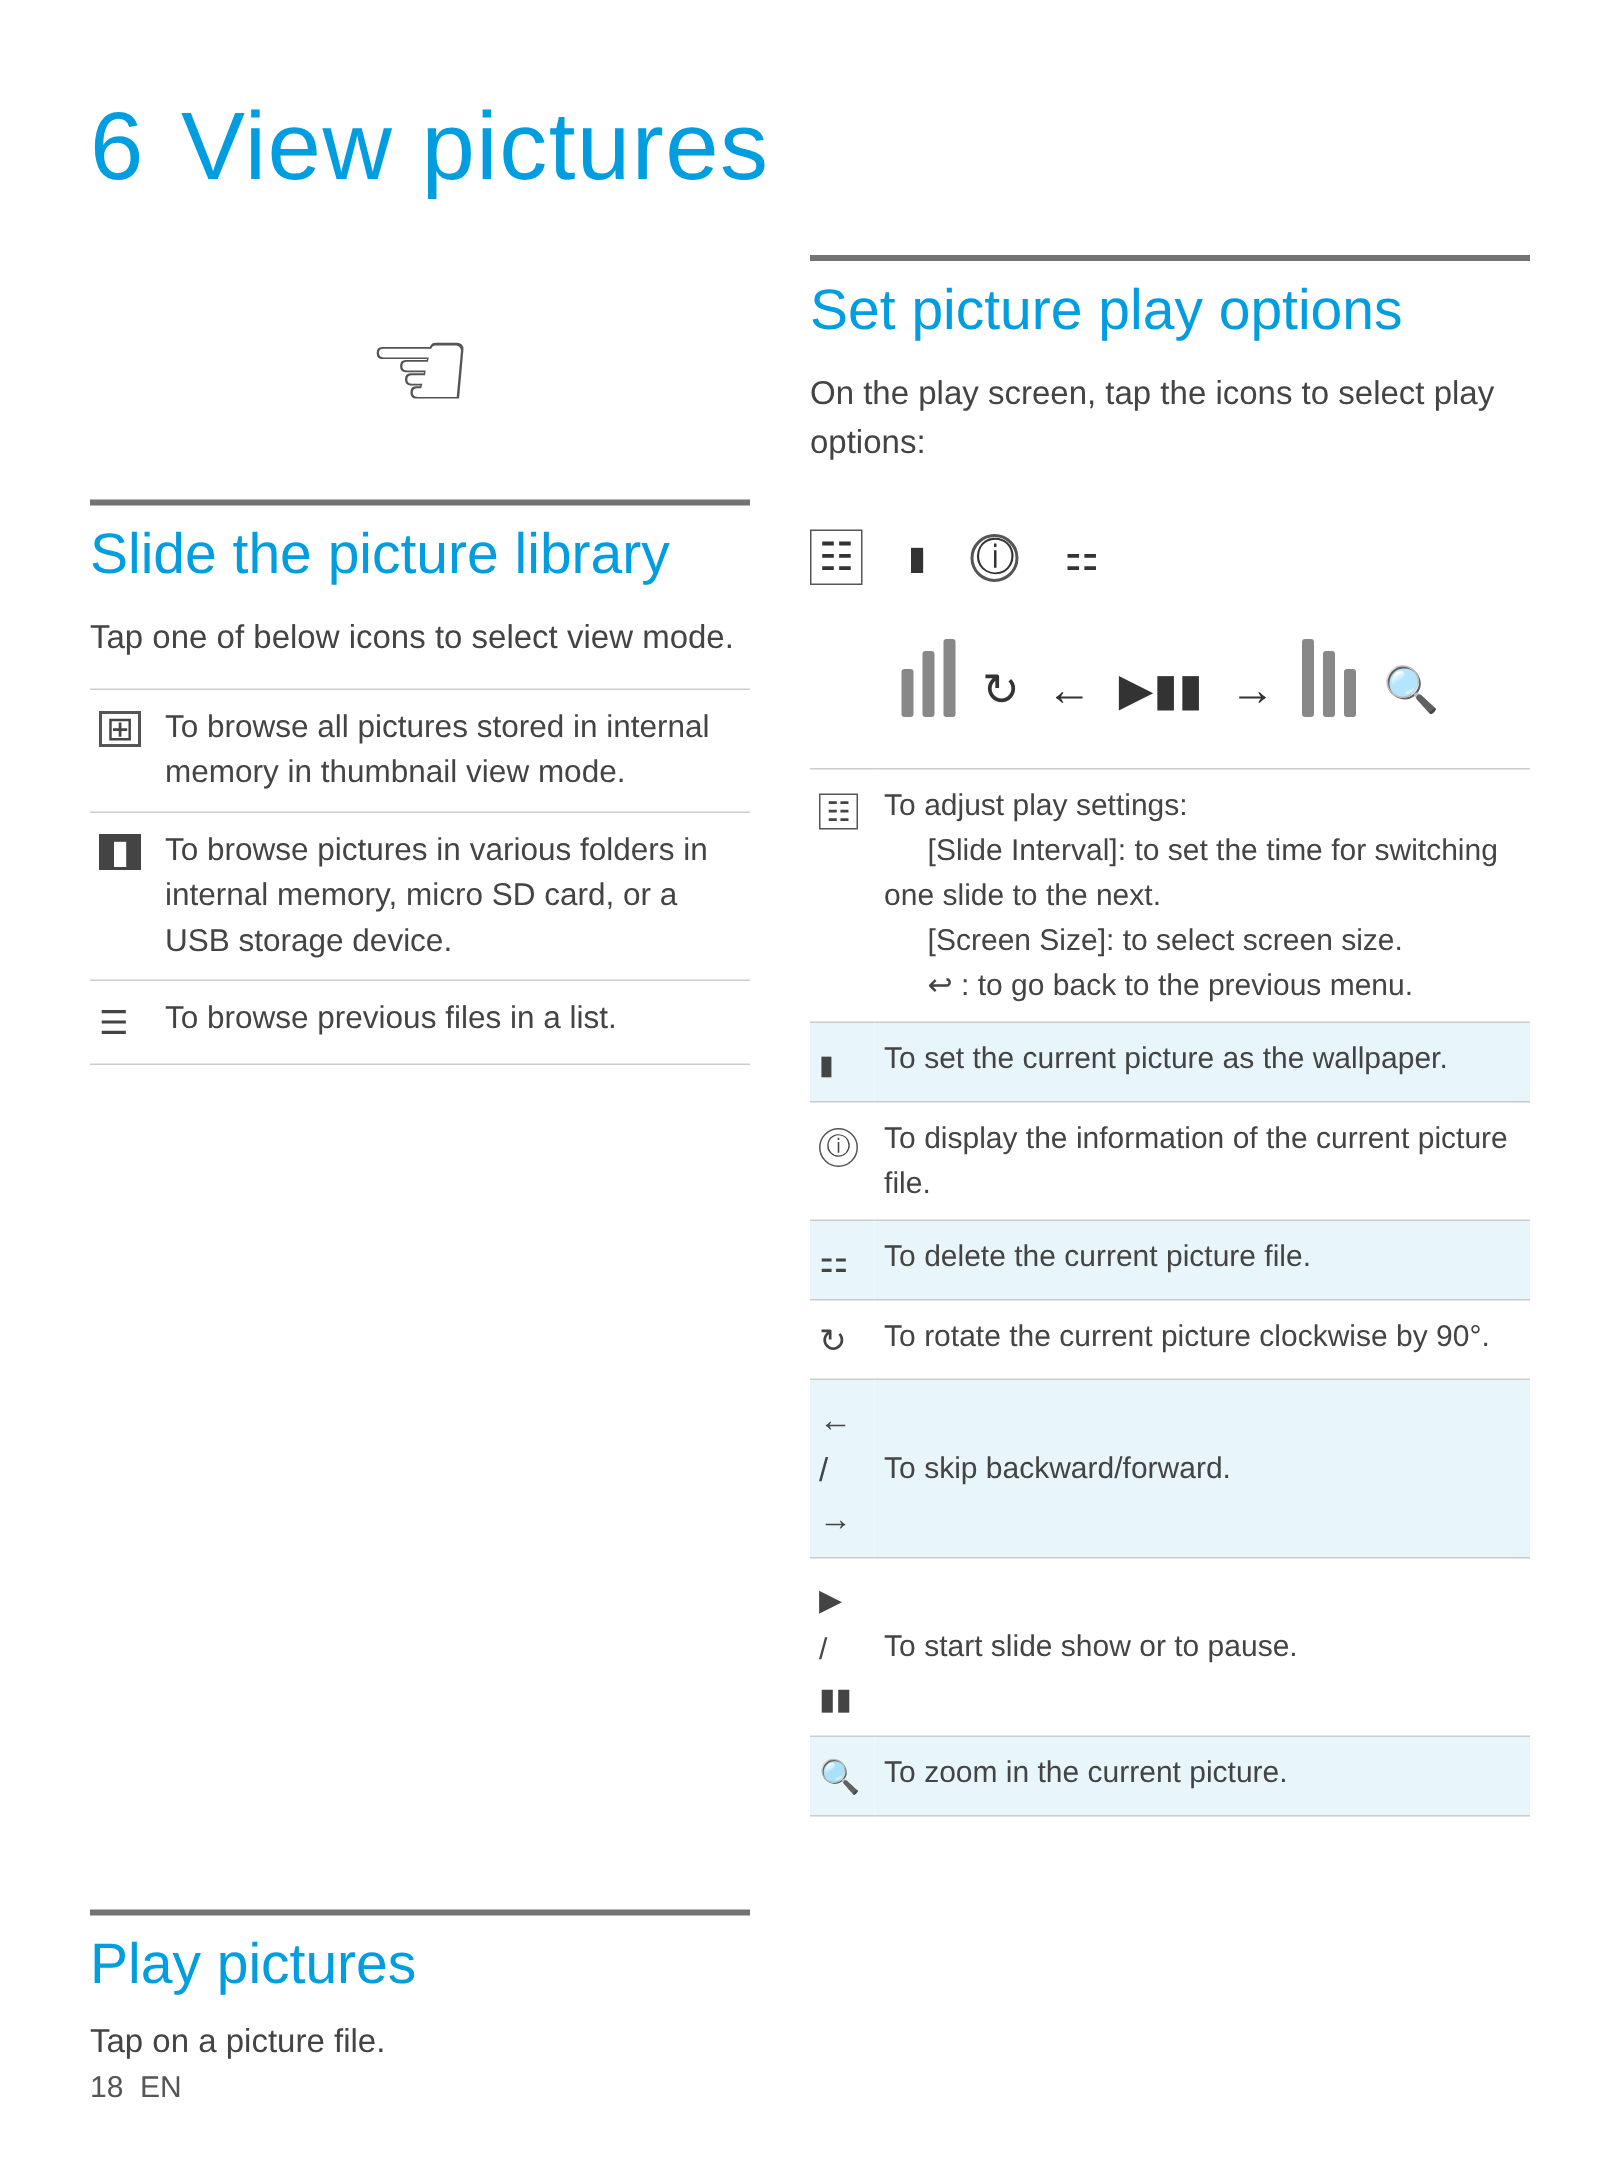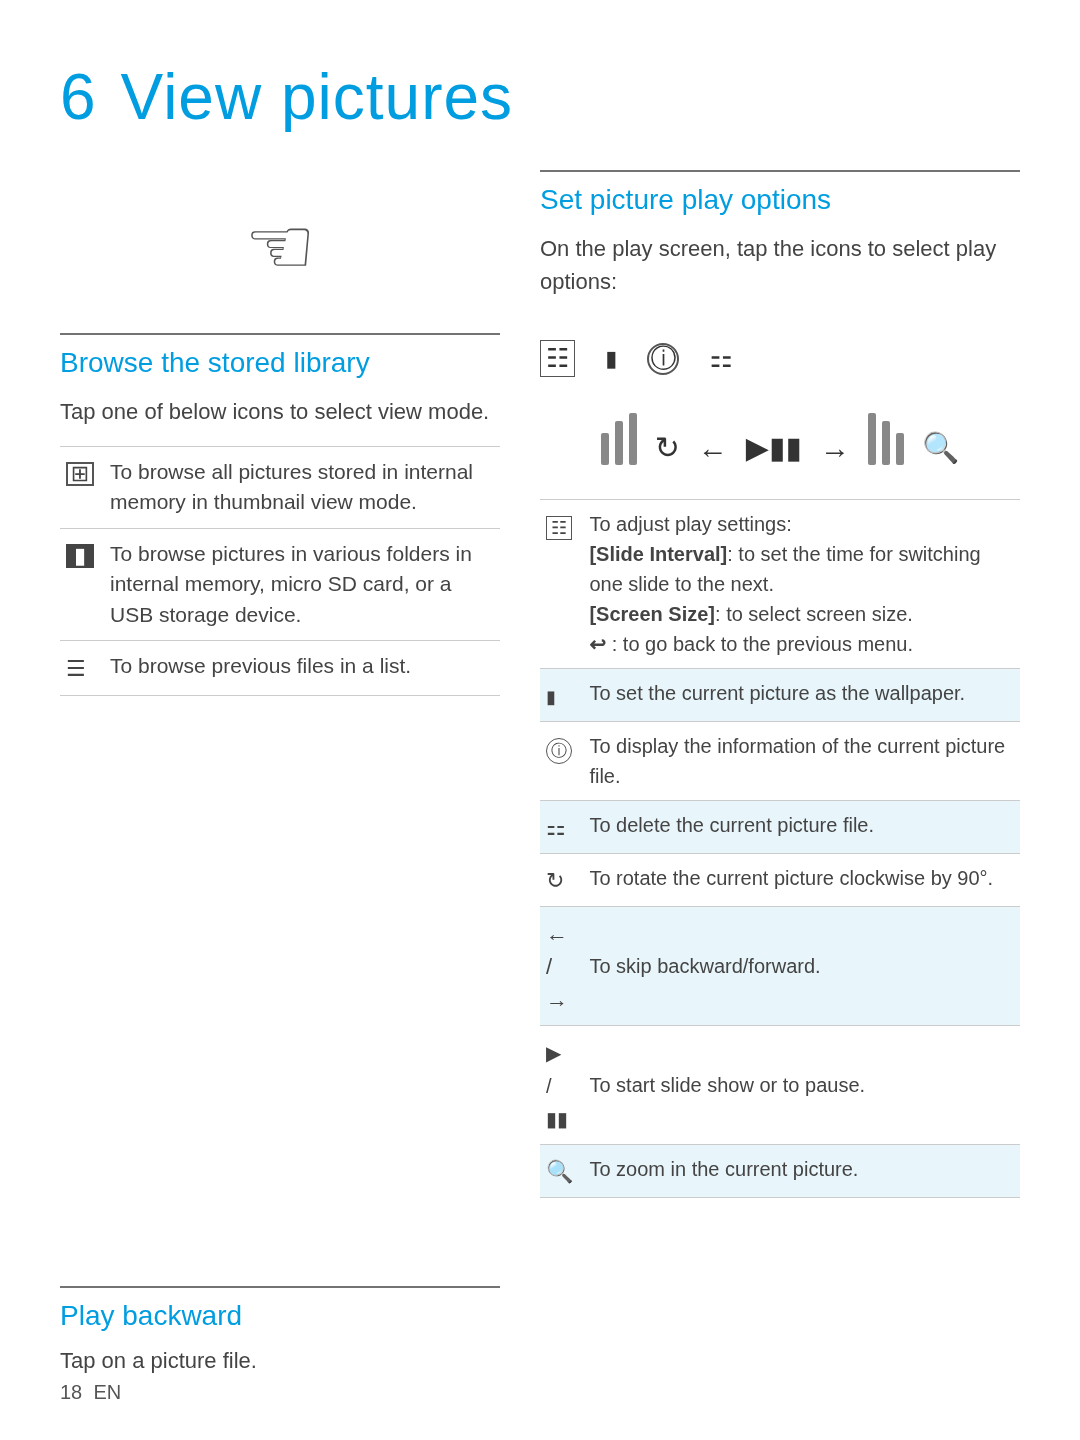--- a/index.html
+++ b/index.html
@@ -66,24 +66,24 @@
       align-items: center;
       padding: 30px 0 40px 0;
     }
     .hand-icon {
       font-size: 80px;
       color: #555;
     }
 
     
     .section-heading {
-      font-size: 28px;
+      font-size: 38px;
       font-weight: 300;
       color: #009de0;
-      border-top: 2px solid #737373;
+      border-top: 4px solid #737373;
       padding-top: 12px;
       margin-bottom: 16px;
     }
 
     .section-sub {
       font-size: 22px;
       color: #444;
       margin-bottom: 18px;
       line-height: 1.5;
     }
@@ -183,21 +183,22 @@
       color: #444;
       line-height: 1.5;
     }
     .options-table td.opt-icon {
       width: 40px;
       padding-right: 10px;
       padding-top: 10px;
       font-size: 22px;
     }
     .bold-bracket {
-      font-weight: bold;
+      font-weight: normal;
+      margin-left: 29px;
     }
     .highlight-row td {
       background: #e8f5fb;
     }
 
     
     .page-footer {
       position: absolute;
       bottom: 36px;
       left: 60px;
@@ -216,21 +217,21 @@
 
 
   <div class="two-col">
 
     <div class="col-left">
 
       <div class="hand-area">
         <span class="hand-icon">☜</span>
       </div>
 
-      <h2 class="section-heading">Browse the stored library</h2>
+      <h2 class="section-heading">Slide the picture library</h2>
       <p class="section-sub">Tap one of below icons to select view mode.</p>
 
       <table class="browse-list">
         <tbody>
             <tr>
           <td class="icon-cell">
             <span style="font-size:22px; border:2px solid #555; width:28px; height:24px; display:inline-flex; align-items:center; justify-content:center;">⊞</span>
           </td>
           <td>To browse all pictures stored in internal memory in thumbnail view mode.</td>
         </tr>
@@ -243,21 +244,21 @@
         <tr>
           <td class="icon-cell">
             <span style="font-size:22px;">☰</span>
           </td>
           <td>To browse previous files in a list.</td>
         </tr>
       </tbody>
         </table>
 
       <div class="play-section">
-        <h2 class="section-heading">Play backward</h2>
+        <h2 class="section-heading">Play pictures</h2>
         <p class="play-sub">Tap on a picture file.</p>
       </div>
 
     </div>
 
     <div class="col-right">
 
       <h2 class="section-heading">Set picture play options</h2>
       <p class="section-sub">On the play screen, tap the icons to select play options:</p>
 

